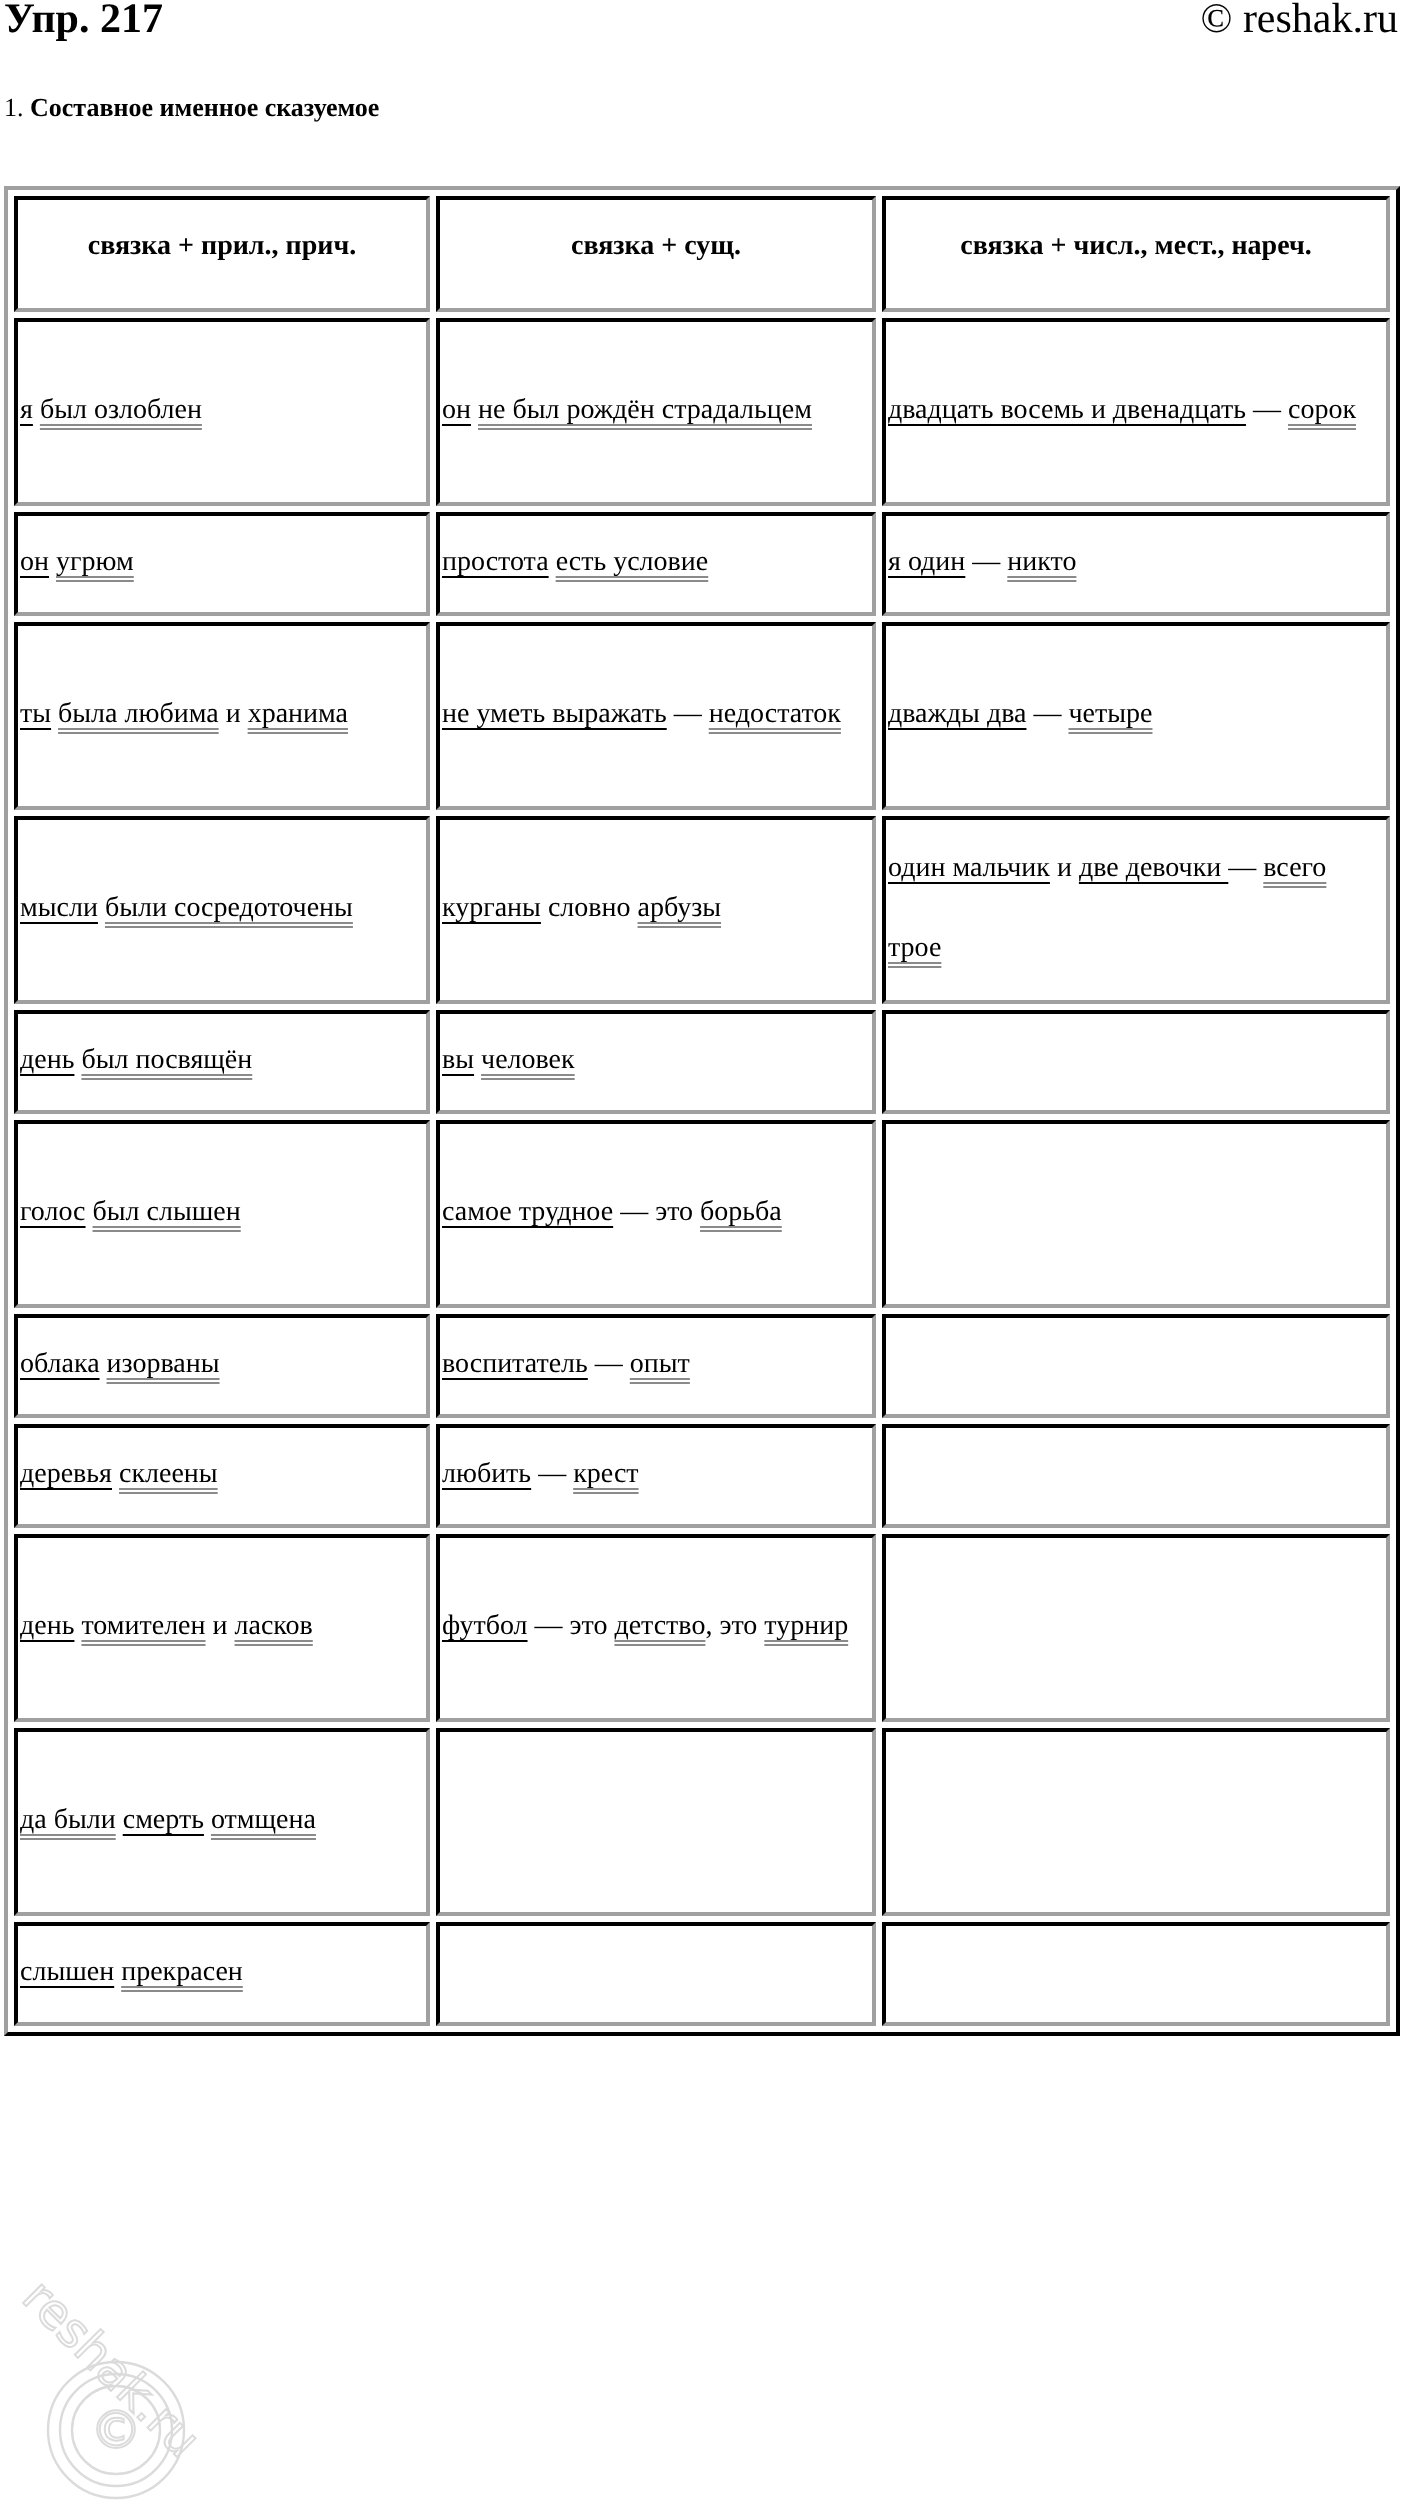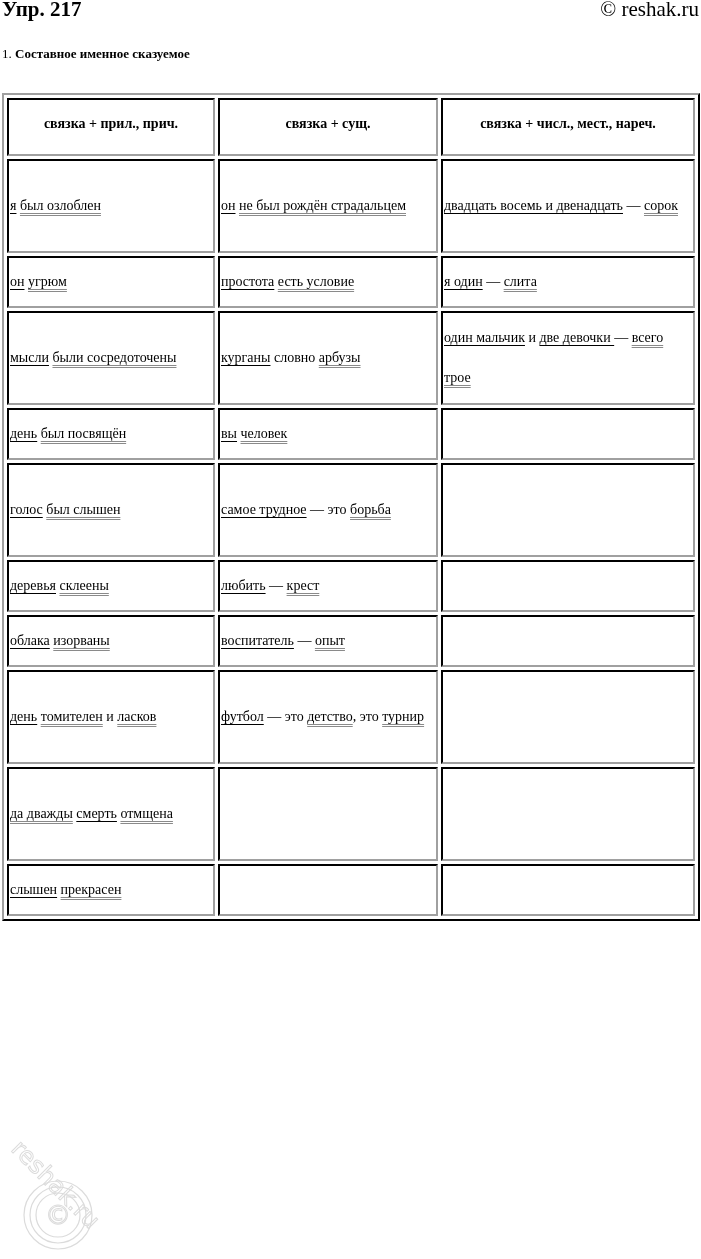--- a/index.html
+++ b/index.html
@@ -131,54 +131,59 @@
   </thead>
   <tbody id="table-body">
       <tr class="h2">
         <td><span class="subj">я</span><span class="plain"> </span><span class="pred">был озлоблен</span></td>
         <td><span class="subj">он</span><span class="plain"> </span><span class="pred">не был рождён страдальцем</span></td>
         <td><span class="subj">двадцать восемь и двенадцать</span><span class="plain"> — </span><span class="pred">сорок</span></td>
       </tr>
       <tr class="h1">
         <td><span class="subj">он</span><span class="plain"> </span><span class="pred">угрюм</span></td>
         <td><span class="subj">простота</span><span class="plain"> </span><span class="pred">есть условие</span></td>
-        <td><span class="subj">я один</span><span class="plain"> — </span><span class="pred">слита</span></td>
+        <td><span class="subj">я один</span><span class="plain"> — </span><span class="pred">никто</span></td>
+      </tr>
+      <tr class="h2">
+        <td><span class="subj">ты</span><span class="plain"> </span><span class="pred">была любима</span><span class="plain"> и </span><span class="pred">хранима</span></td>
+        <td><span class="subj">не уметь выражать</span><span class="plain"> — </span><span class="pred">недостаток</span></td>
+        <td><span class="subj">дважды два</span><span class="plain"> — </span><span class="pred">четыре</span></td>
       </tr>
       <tr class="h2">
         <td><span class="subj">мысли</span><span class="plain"> </span><span class="pred">были сосредоточены</span></td>
         <td><span class="subj">курганы</span><span class="plain"> словно </span><span class="pred">арбузы</span></td>
         <td><span class="subj">один мальчик</span><span class="plain"> и </span><span class="subj">две девочки </span><span class="plain"> — </span><span class="pred">всего трое</span></td>
       </tr>
       <tr class="h1">
         <td><span class="subj">день</span><span class="plain"> </span><span class="pred">был посвящён</span></td>
         <td><span class="subj">вы</span><span class="plain"> </span><span class="pred">человек</span></td>
         <td></td>
       </tr>
       <tr class="h2">
         <td><span class="subj">голос</span><span class="plain"> </span><span class="pred">был слышен</span></td>
         <td><span class="subj">самое трудное</span><span class="plain"> — это </span><span class="pred">борьба</span></td>
         <td></td>
       </tr>
       <tr class="h1">
+        <td><span class="subj">облака</span><span class="plain"> </span><span class="pred">изорваны</span></td>
+        <td><span class="subj">воспитатель</span><span class="plain"> — </span><span class="pred">опыт</span></td>
+        <td></td>
+      </tr>
+      <tr class="h1">
         <td><span class="subj">деревья</span><span class="plain"> </span><span class="pred">склеены</span></td>
         <td><span class="subj">любить</span><span class="plain"> — </span><span class="pred">крест</span></td>
         <td></td>
       </tr>
-      <tr class="h1">
-        <td><span class="subj">облака</span><span class="plain"> </span><span class="pred">изорваны</span></td>
-        <td><span class="subj">воспитатель</span><span class="plain"> — </span><span class="pred">опыт</span></td>
-        <td></td>
-      </tr>
       <tr class="h2">
         <td><span class="subj">день</span><span class="plain"> </span><span class="pred">томителен</span><span class="plain"> и </span><span class="pred">ласков</span></td>
         <td><span class="subj">футбол</span><span class="plain"> — это </span><span class="pred">детство</span><span class="plain">, это </span><span class="pred">турнир</span></td>
         <td></td>
       </tr>
       <tr class="h2">
-        <td><span class="pred">да дважды</span><span class="plain"> </span><span class="subj">смерть</span><span class="plain"> </span><span class="pred">отмщена</span></td>
+        <td><span class="pred">да были</span><span class="plain"> </span><span class="subj">смерть</span><span class="plain"> </span><span class="pred">отмщена</span></td>
         <td></td>
         <td></td>
       </tr>
       <tr class="h1">
         <td><span class="subj">слышен</span><span class="plain"> </span><span class="pred">прекрасен</span></td>
         <td></td>
         <td></td>
       </tr>
     </tbody>
 </table>

